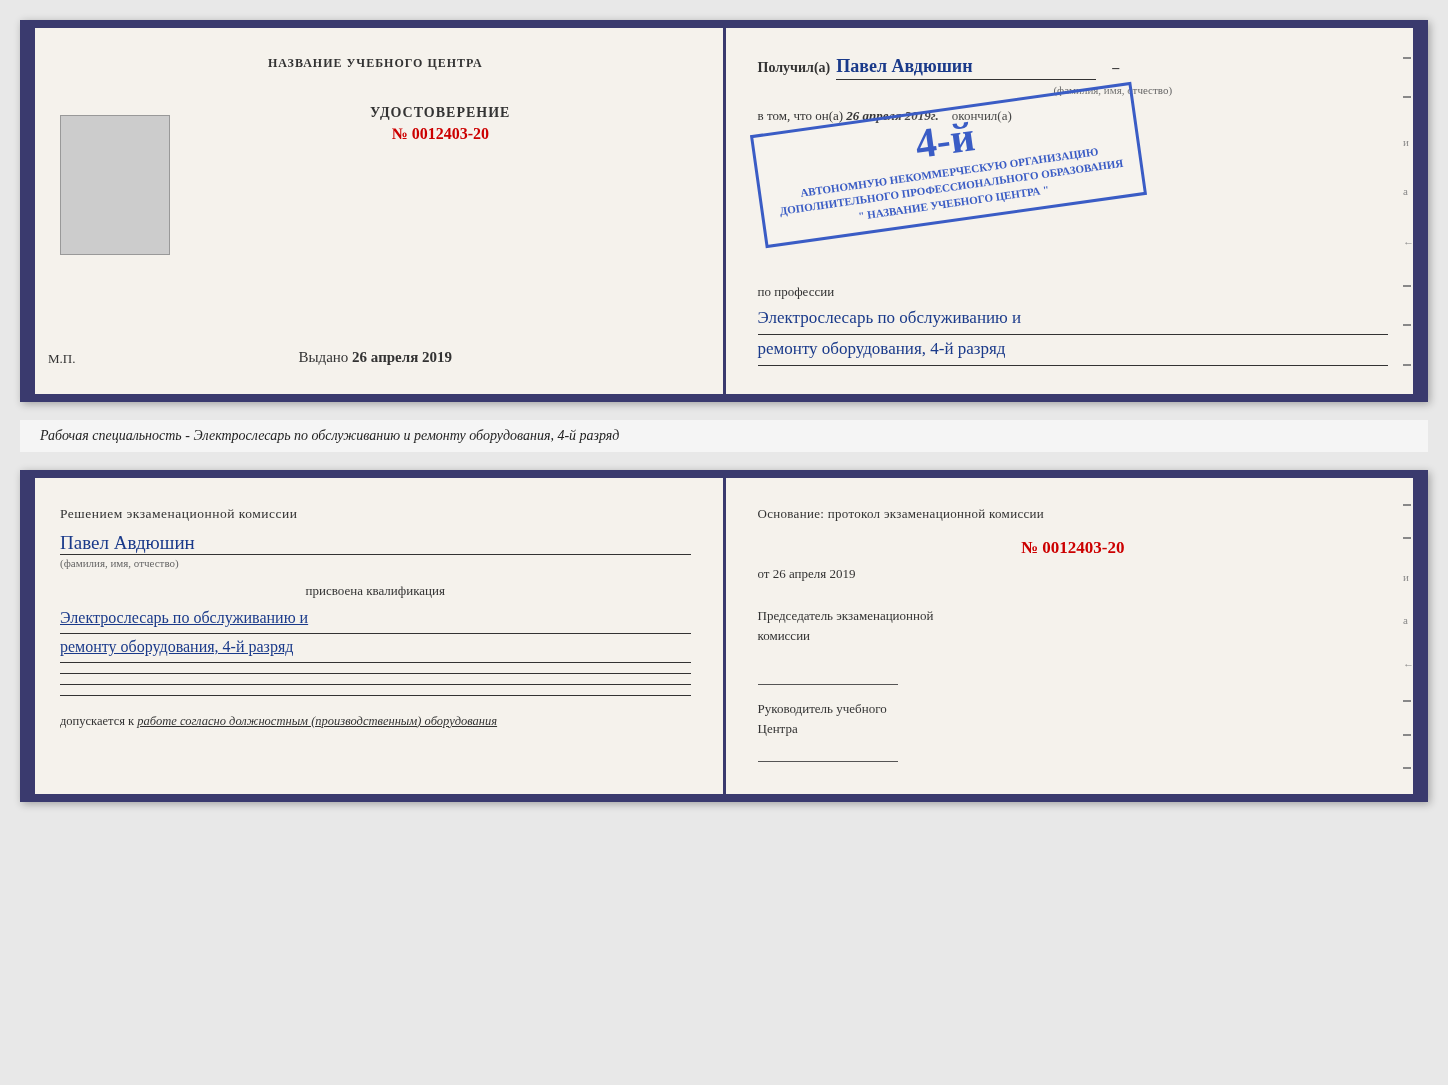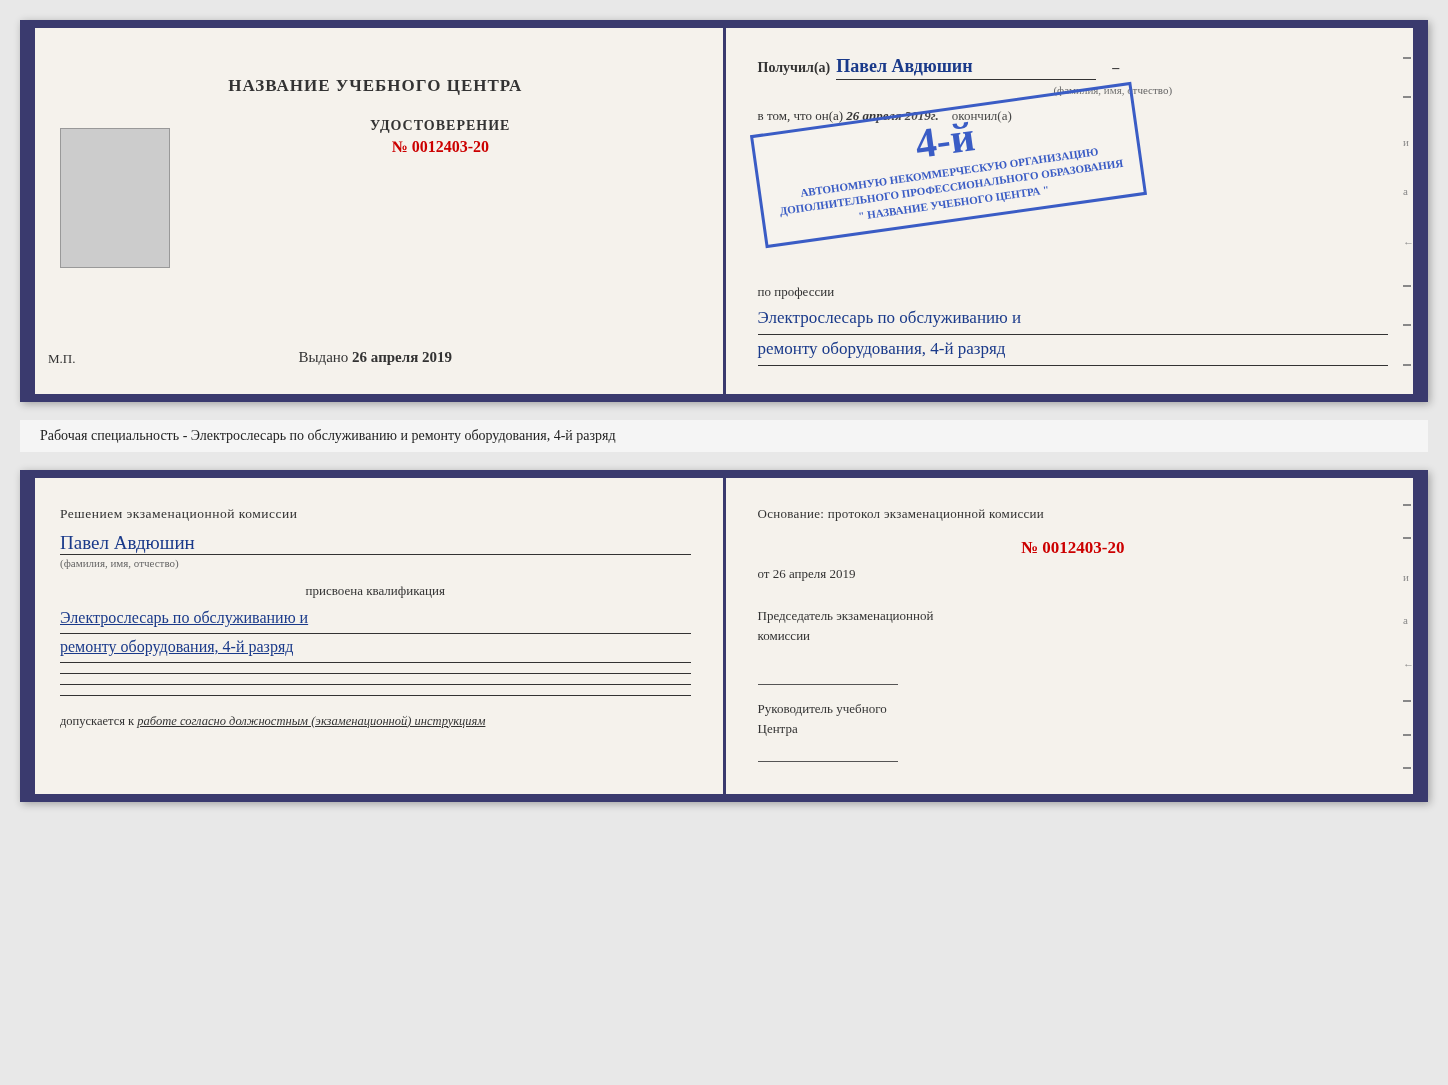--- a/index.html
+++ b/index.html
@@ -71,26 +71,25 @@
     }
 
     .side-dash {
       width: 8px;
       height: 2px;
       background: #888;
     }
 
     .center-title {
       text-align: center;
-      font-size: 17px;
+      font-size: 12px;
       font-weight: bold;
       letter-spacing: 1px;
       text-transform: uppercase;
       color: #333;
-      margin-top: 20px;
     }
 
     .photo-placeholder {
       width: 110px;
       height: 140px;
       background: #ccc;
       border: 1px solid #999;
       margin: 20px auto;
     }
 
@@ -216,20 +215,21 @@
       padding-bottom: 3px;
       line-height: 1.6;
     }
 
     
     .middle-text {
       background: #f5f5f5;
       padding: 8px 20px;
       font-size: 14px;
       color: #222;
+      font-style: italic;
     }
 
     
     .document-bottom {
       display: flex;
       background: #f5f2ec;
       border: 8px solid #3a3a6e;
       box-shadow: 2px 2px 8px rgba(0,0,0,0.3);
       position: relative;
     }
@@ -438,21 +438,21 @@
 
       <div class="qual-text">Электрослесарь по обслуживанию и</div>
       <div class="qual-text">ремонту оборудования, 4-й разряд</div>
 
       <hr class="line-separator">
       <hr class="line-separator">
       <hr class="line-separator">
 
       <div class="допускается-label">
         <span>допускается к</span>
-        <span class="допускается-text">работе согласно должностным (экзаменационной) инструкциям</span>
+        <span class="допускается-text">работе согласно должностным (производственным) оборудования</span>
       </div>
     </div>
 
     <div class="doc-bottom-right">
 
       <div class="basis-title">Основание: протокол экзаменационной комиссии</div>
 
       <span class="protocol-number">№ 0012403-20</span>
 
       <span class="from-date">

